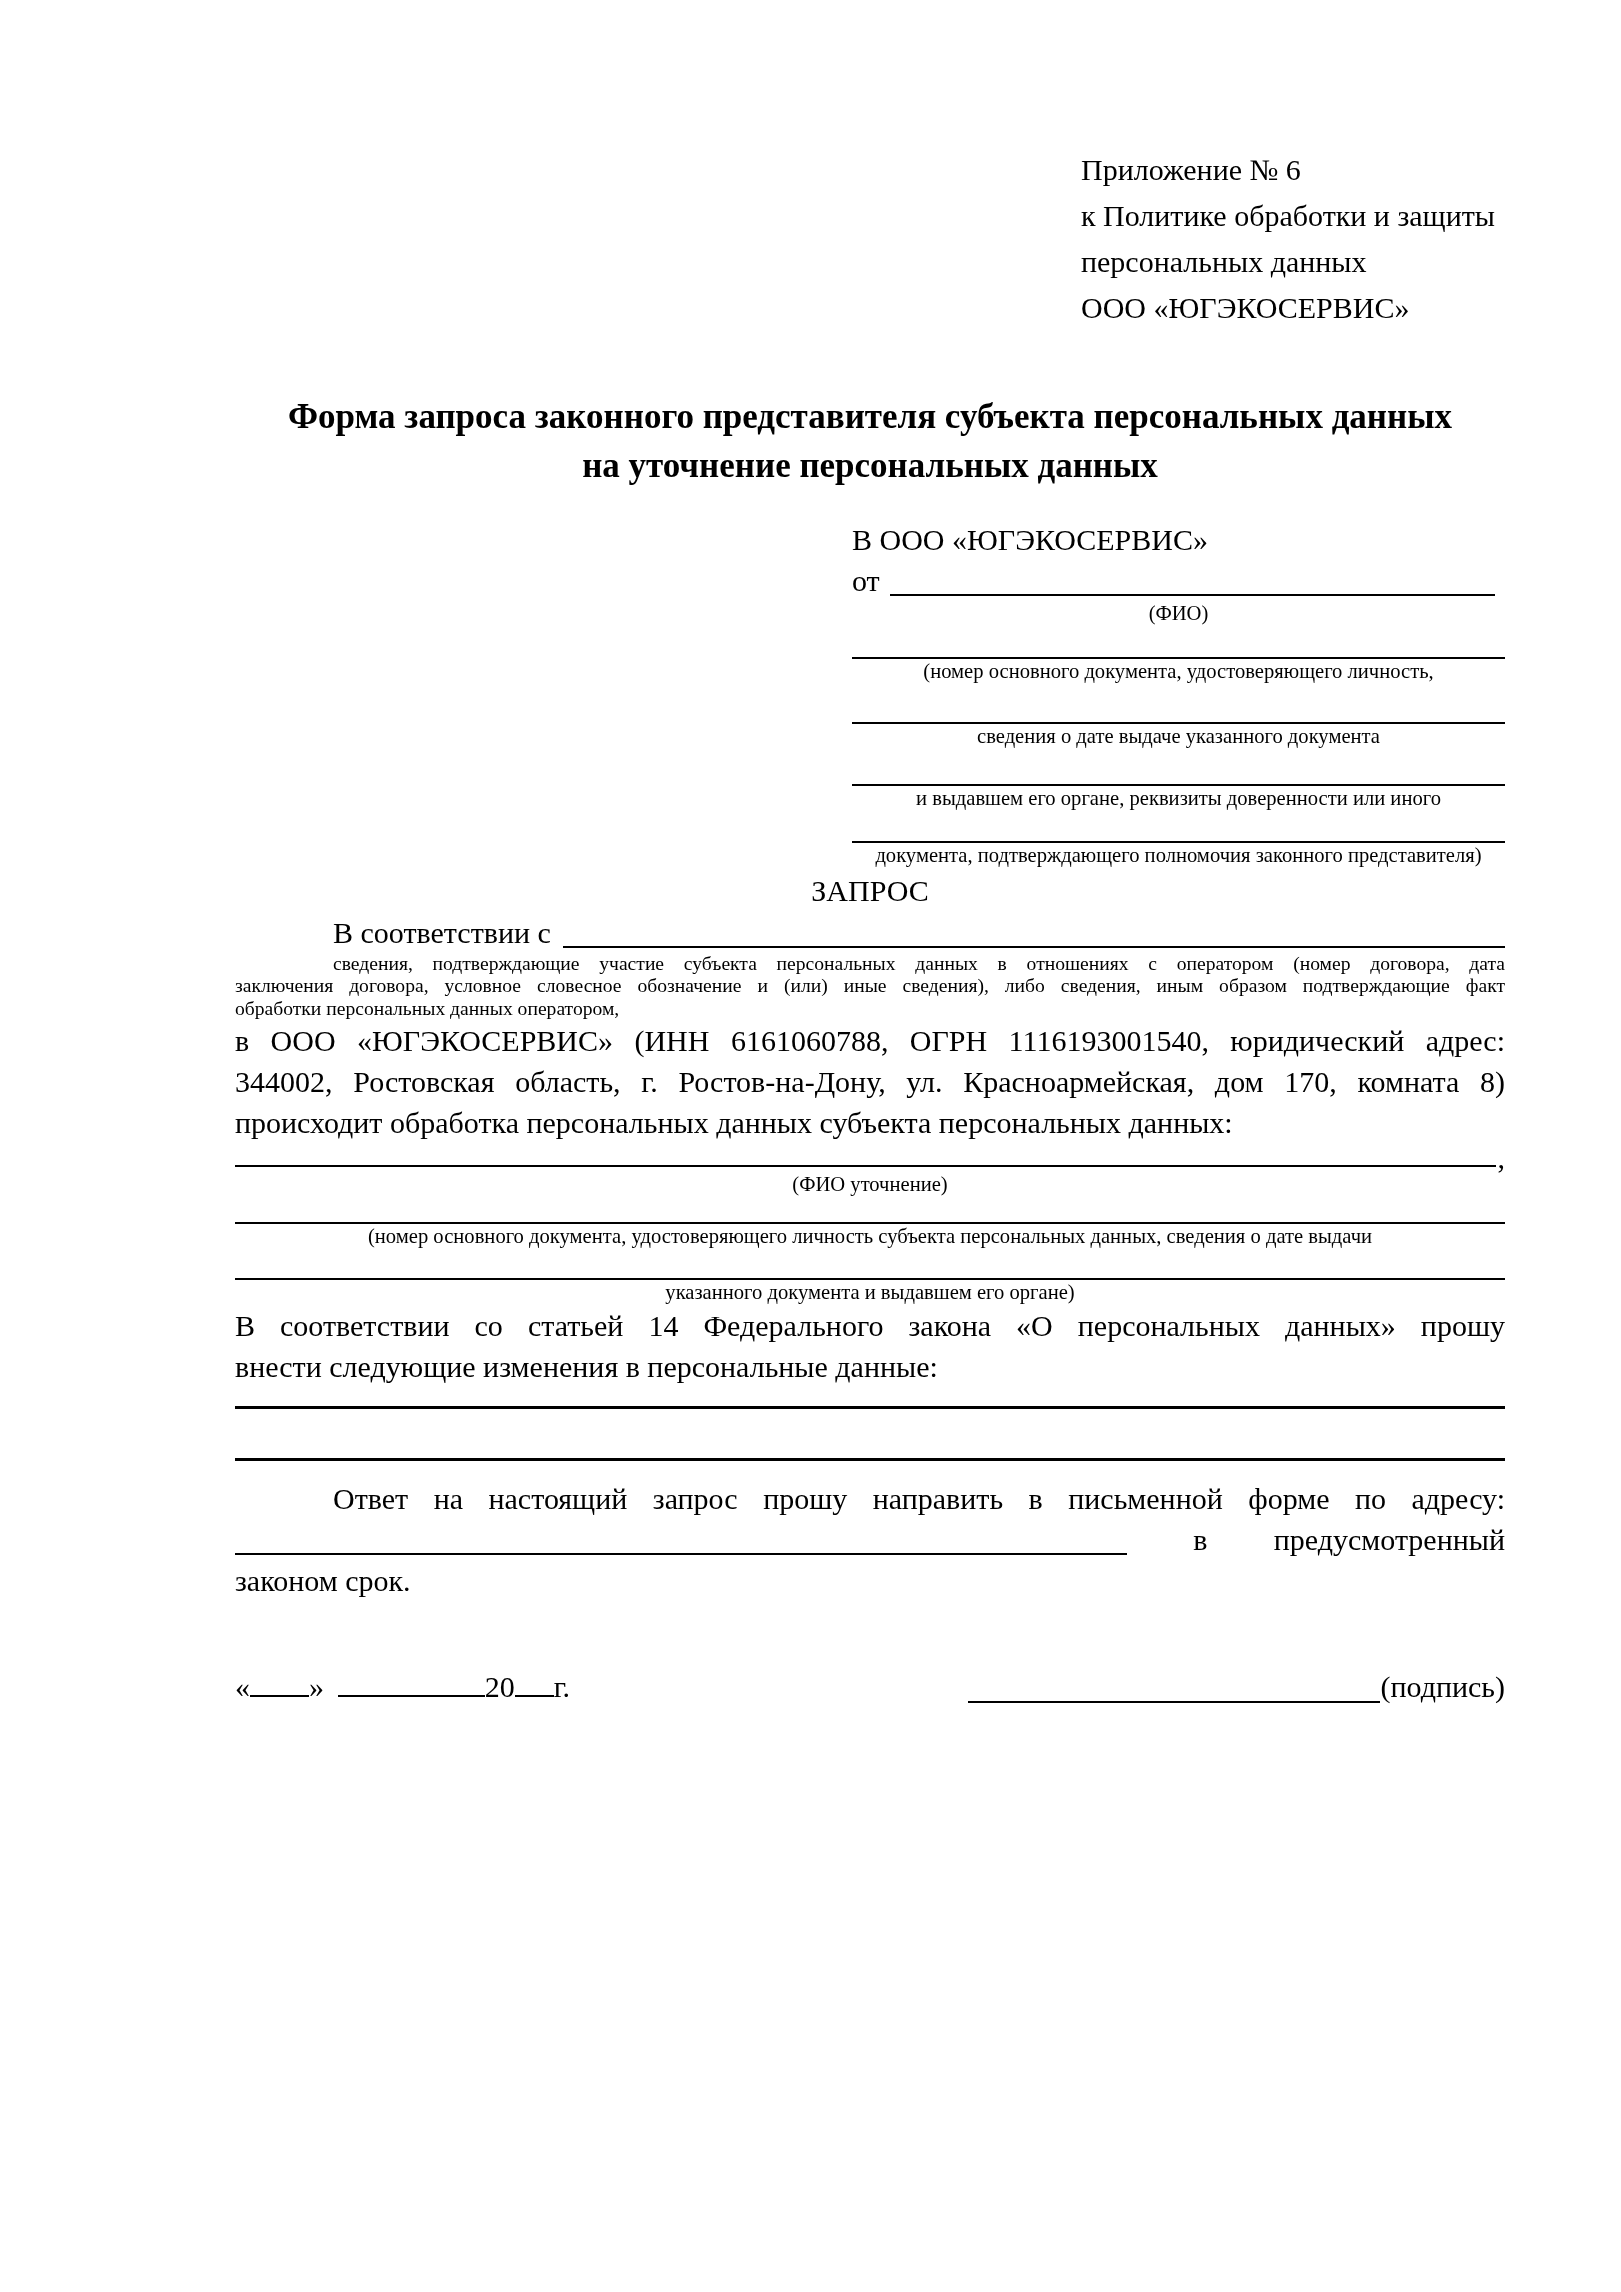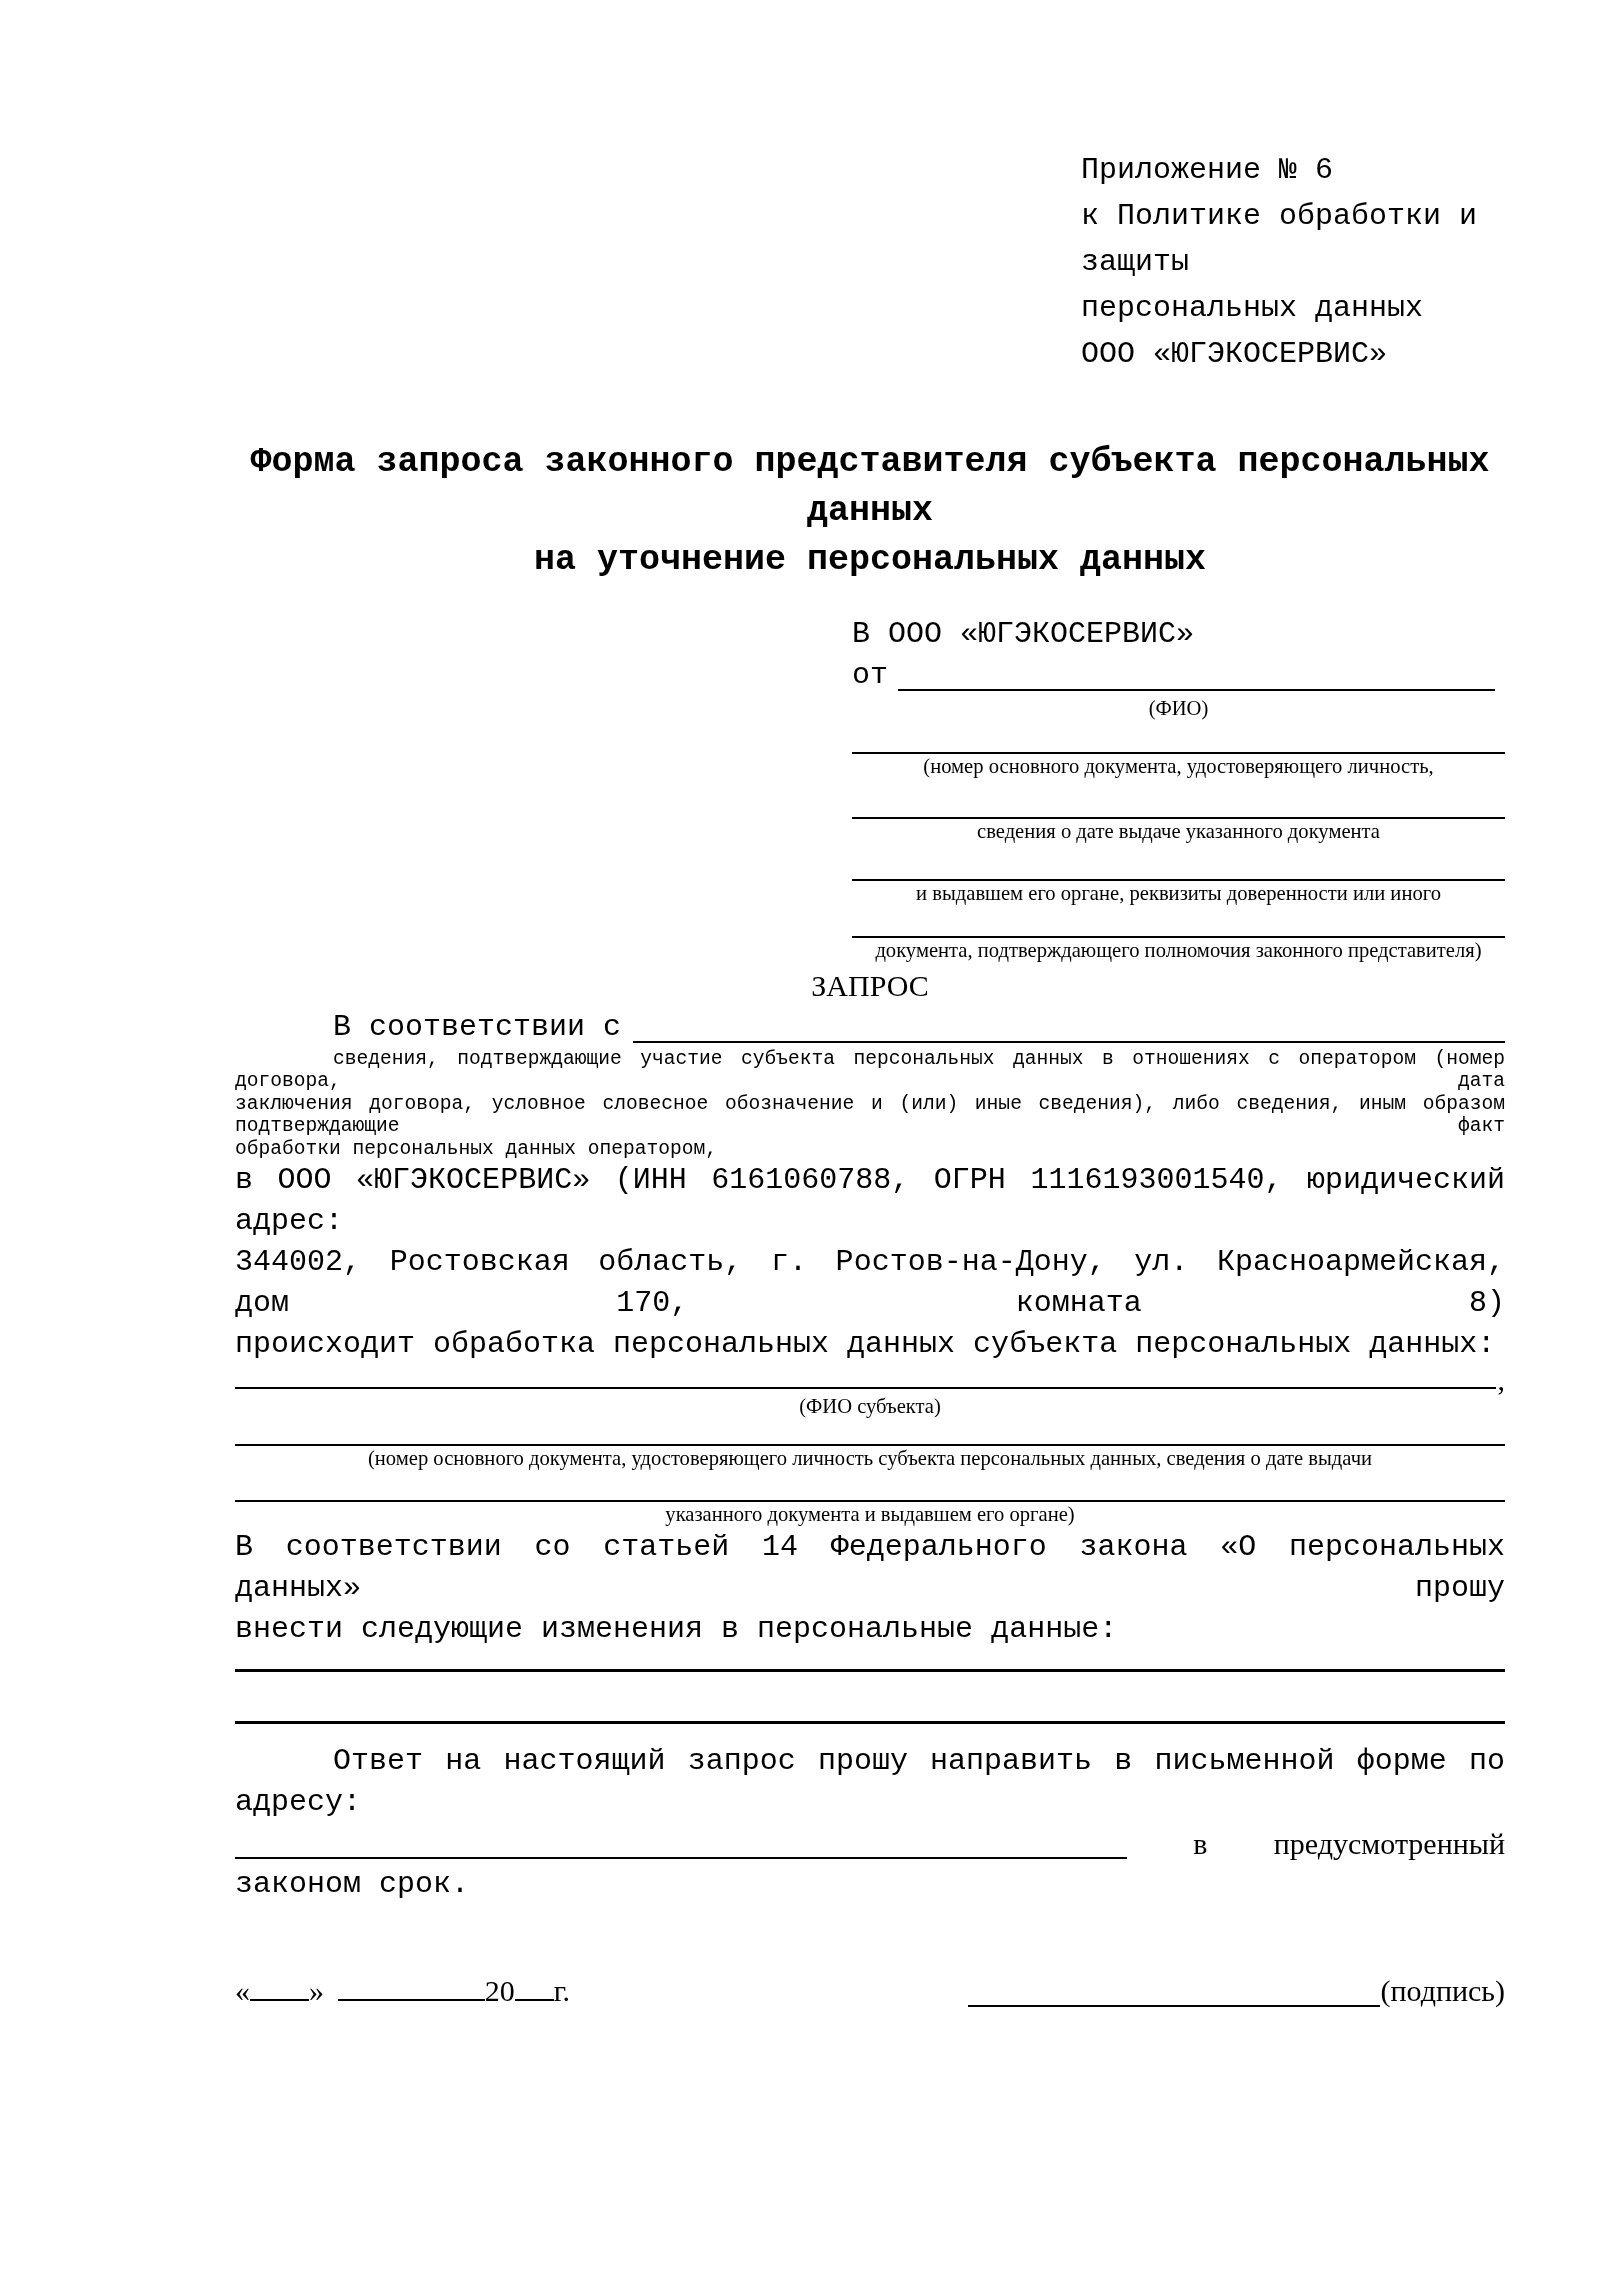--- a/index.html
+++ b/index.html
@@ -12,21 +12,21 @@
     background: #ffffff;
     color: #000000;
     font-family: "Liberation Serif", "DejaVu Serif", serif;
     font-size: 30px;
     overflow: hidden;
   }
   .content {
     position: absolute;
     top: 147px; left: 235px; right: 116px;
   }
-  .line { line-height: 41px; font-family: Liberation Mono, monospace; }
+  .line { line-height: 41px; }
 
   
   .appendix { margin-left: 846px; width: 424px; }
   .appendix .line { line-height: 46px; }
 
   
   .doc-title { margin-top: 61px; text-align: center; font-weight: bold; font-size: 35px; }
   .doc-title .line { line-height: 49px; }
 
   
@@ -129,21 +129,21 @@
     <div class="op-par">
       <div class="line jline">в ООО «ЮГЭКОСЕРВИС» (ИНН 6161060788, ОГРН 1116193001540, юридический адрес:</div>
       <div class="line jline">344002, Ростовская область, г. Ростов-на-Дону, ул. Красноармейская, дом 170, комната 8)</div>
       <div class="line">происходит обработка персональных данных субъекта персональных данных:</div>
     </div>
 
     <div class="flexrow subject-row" style="height:29px">
       <span class="row-blank"></span>
       <span class="comma">,</span>
     </div>
-    <div class="caption">(ФИО субъекта)</div>
+    <div class="caption">(ФИО уточнение)</div>
 
     <div class="blankline bl-30"></div>
     <div class="caption">(номер основного документа, удостоверяющего личность субъекта персональных данных, сведения о дате выдачи</div>
 
     <div class="blankline bl-34"></div>
     <div class="caption">указанного документа и выдавшем его органе)</div>
 
     <div class="art-par">
       <div class="line jline">В соответствии со статьей 14 Федерального закона «О персональных данных» прошу</div>
       <div class="line">внести следующие изменения в персональные данные:</div>

